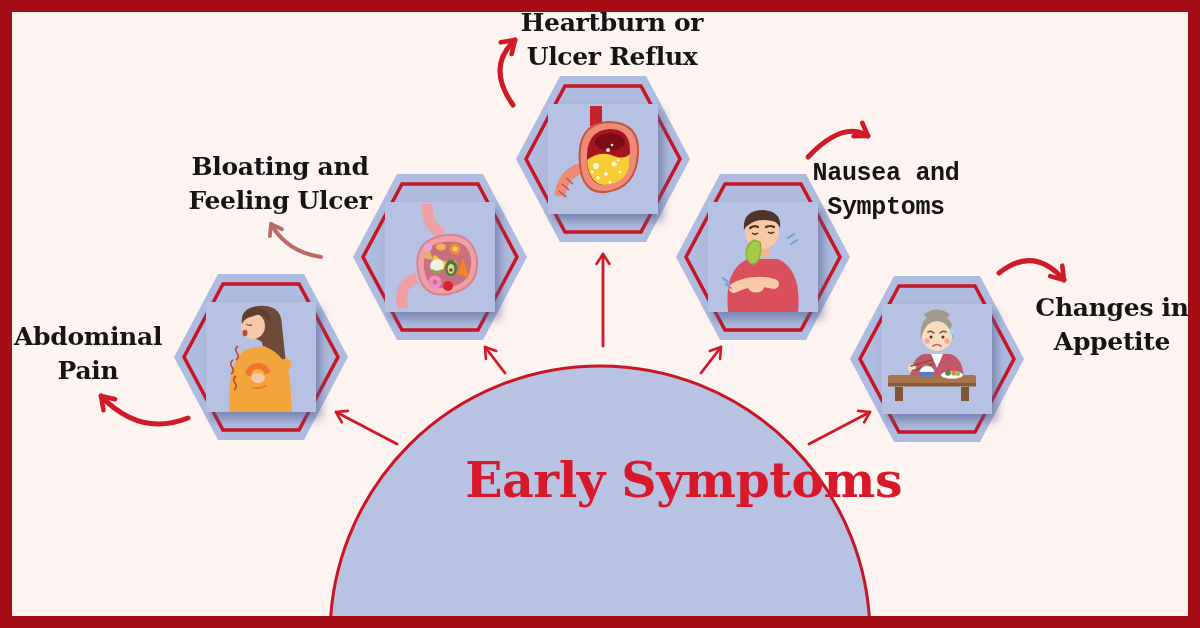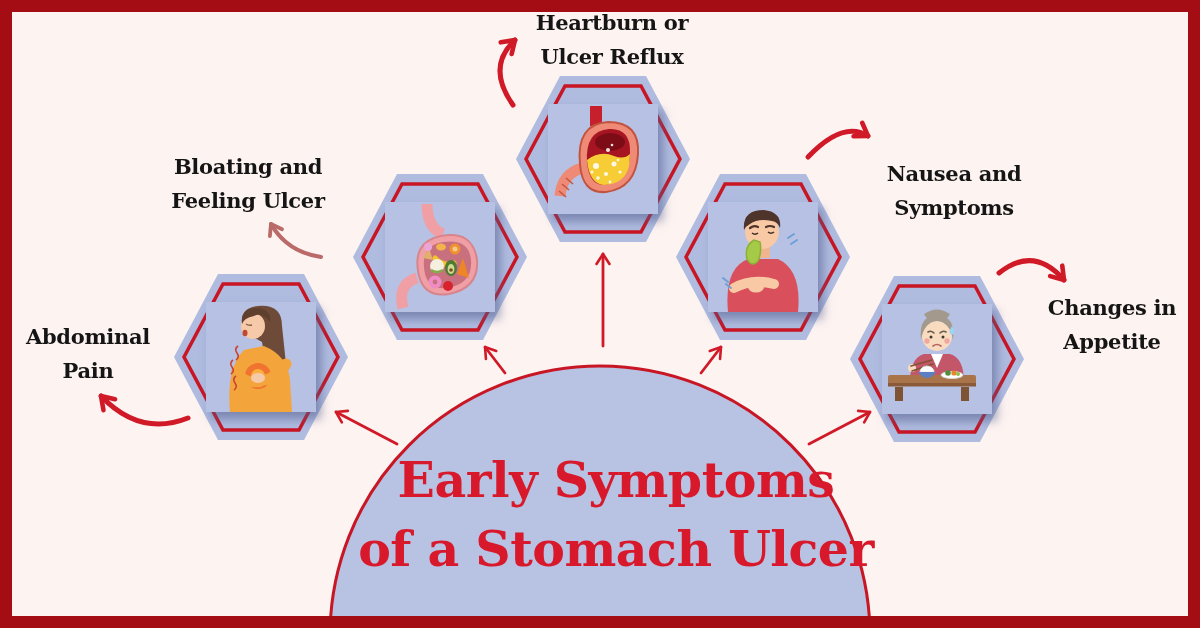--- a/index.html
+++ b/index.html
@@ -6,40 +6,40 @@
   .canvas{
     position:relative;width:1200px;height:628px;overflow:hidden;
     background:#fdf3f1;
     font-family:"DejaVu Serif","Liberation Serif",serif;
   }
   .frame{
     position:absolute;inset:0;border:12px solid #a40d14;z-index:10;pointer-events:none;
   }
   .overlay{position:absolute;left:0;top:0;z-index:1;}
   .title{
-    position:absolute;left:316px;top:446px;width:600px;z-index:2;
-    text-align:center;font-weight:bold;font-size:49px;line-height:69px;
+    position:absolute;left:302px;top:446px;width:600px;z-index:2;
+    text-align:right;font-weight:bold;font-size:49px;line-height:69px;
     color:#d8192b;letter-spacing:-0.5px;
   }
   .hex{position:absolute;width:174px;height:166px;z-index:2;}
   .hex svg.hexframe{position:absolute;left:0;top:0;}
   .ill{
     position:absolute;left:32px;top:28px;width:110px;height:110px;
     background:#b6c1e4;box-shadow:5px 7px 9px rgba(80,92,140,0.55);
   }
   .ill svg{position:absolute;left:0;top:0;}
   .label{
     position:absolute;width:260px;z-index:3;text-align:center;
-    font-weight:bold;font-size:21px;line-height:34px;color:#151515;
+    font-weight:bold;font-size:25px;line-height:34px;color:#151515;
     letter-spacing:-0.3px;
   }
   .l1{left:-42px;top:320px;}
-  .l2{left:118px;top:150px;}
+  .l2{left:150px;top:150px;}
   .l3{left:482px;top:6px;}
-  .l4{left:824px;top:157px;}
+  .l4{left:756px;top:157px;font-family:Liberation Mono, monospace;}
   .l5{left:982px;top:291px;}
   .hx1{left:174px;top:274px;}
   .hx2{left:353px;top:174px;}
   .hx3{left:516px;top:76px;}
   .hx4{left:676px;top:174px;}
   .hx5{left:850px;top:276px;}
 </style>
 </head>
 <body>
 
@@ -72,21 +72,20 @@
       <path d="M188,418 Q140,437 101,396" marker-end="url(#ah-b)"></path>
       <path d="M513,105 Q486,67 515,40" marker-end="url(#ah-b)"></path>
       <path d="M808,157 Q843,120 868,136" marker-end="url(#ah-b)"></path>
       <path d="M999,273 Q1034,245 1064,280" marker-end="url(#ah-b)"></path>
     </g>
     <path d="M321,257 Q287,252 271,224" fill="none" stroke="#ba6a69" stroke-width="4" stroke-linecap="round" marker-end="url(#ah-r)"></path>
   </svg>
 
   <div class="title">
     <div>Early Symptoms</div>
-    <div>of a Stomach Ulcer</div>
   </div>
 
   <div class="hex hx1">
     <svg class="hexframe" width="174" height="166" viewBox="0 0 174 166">
       <polygon points="44,0 130,0 174,83 130,166 44,166 0,83" fill="#afbbdf"></polygon>
       <polygon points="49,10 125,10 164,83 125,156 49,156 10,83" fill="none" stroke-width="3.5" stroke="#c81624"></polygon>
     </svg>
     <div class="ill">
       <svg width="110" height="110" viewBox="0 0 110 110">
         <path d="M38,30 Q30,6 52,4 Q76,2 76,24 L80,62 Q70,70 60,62 L56,40 Z" fill="#6e4b38"></path>

